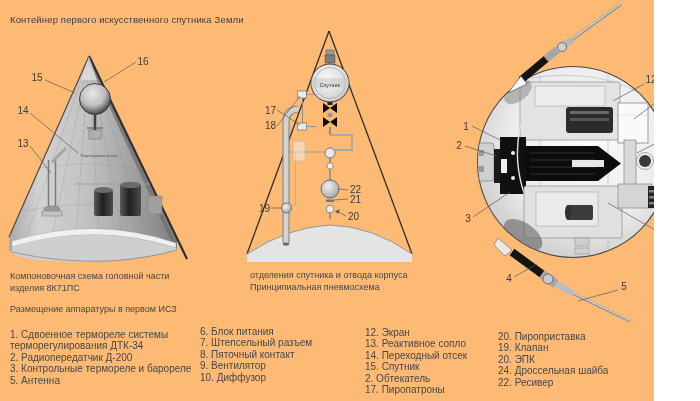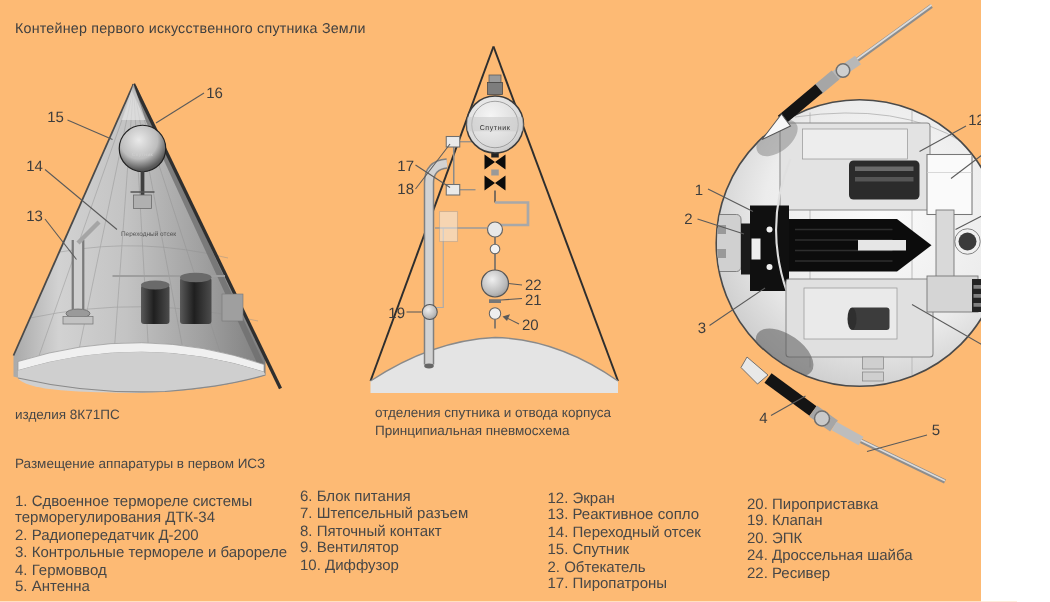--- a/index.html
+++ b/index.html
@@ -281,34 +281,34 @@
       <text class="callout" x="679" y="219" text-anchor="middle">7</text>
       <text class="callout" x="686" y="205" text-anchor="middle">8</text>
       <text class="callout" x="688" y="192" text-anchor="middle">9</text>
       <text class="callout" x="685" y="134" text-anchor="middle">10</text>
       <text class="callout" x="670" y="98" text-anchor="middle">11</text>
       <text class="callout" x="651" y="83" text-anchor="middle">12</text>
     </g>
   </svg>
 
   <div class="txt cap" style="left:10px;top:271px">
+    <div>Компоновочная схема головной части</div>
     <div>изделия 8К71ПС</div>
   </div>
   <div class="txt cap" style="left:250px;top:270px">
     <div>отделения спутника и отвода корпуса</div>
     <div>Принципиальная пневмосхема</div>
   </div>
   <div class="txt cap" style="left:10px;top:304px">Размещение аппаратуры в первом ИСЗ</div>
 
   <div class="col" style="left:10px;top:329px">
     <div>1. Сдвоенное термореле системы</div>
     <div>терморегулирования ДТК-34</div>
     <div>2. Радиопередатчик Д-200</div>
     <div>3. Контрольные термореле и барореле</div>
-    <div>4. Гермоввод</div>
     <div>5. Антенна</div>
   </div>
   <div class="col" style="left:200px;top:326px">
     <div>6. Блок питания</div>
     <div>7. Штепсельный разъем</div>
     <div>8. Пяточный контакт</div>
     <div>9. Вентилятор</div>
     <div>10. Диффузор</div>
   </div>
   <div class="col" style="left:365px;top:327px">

